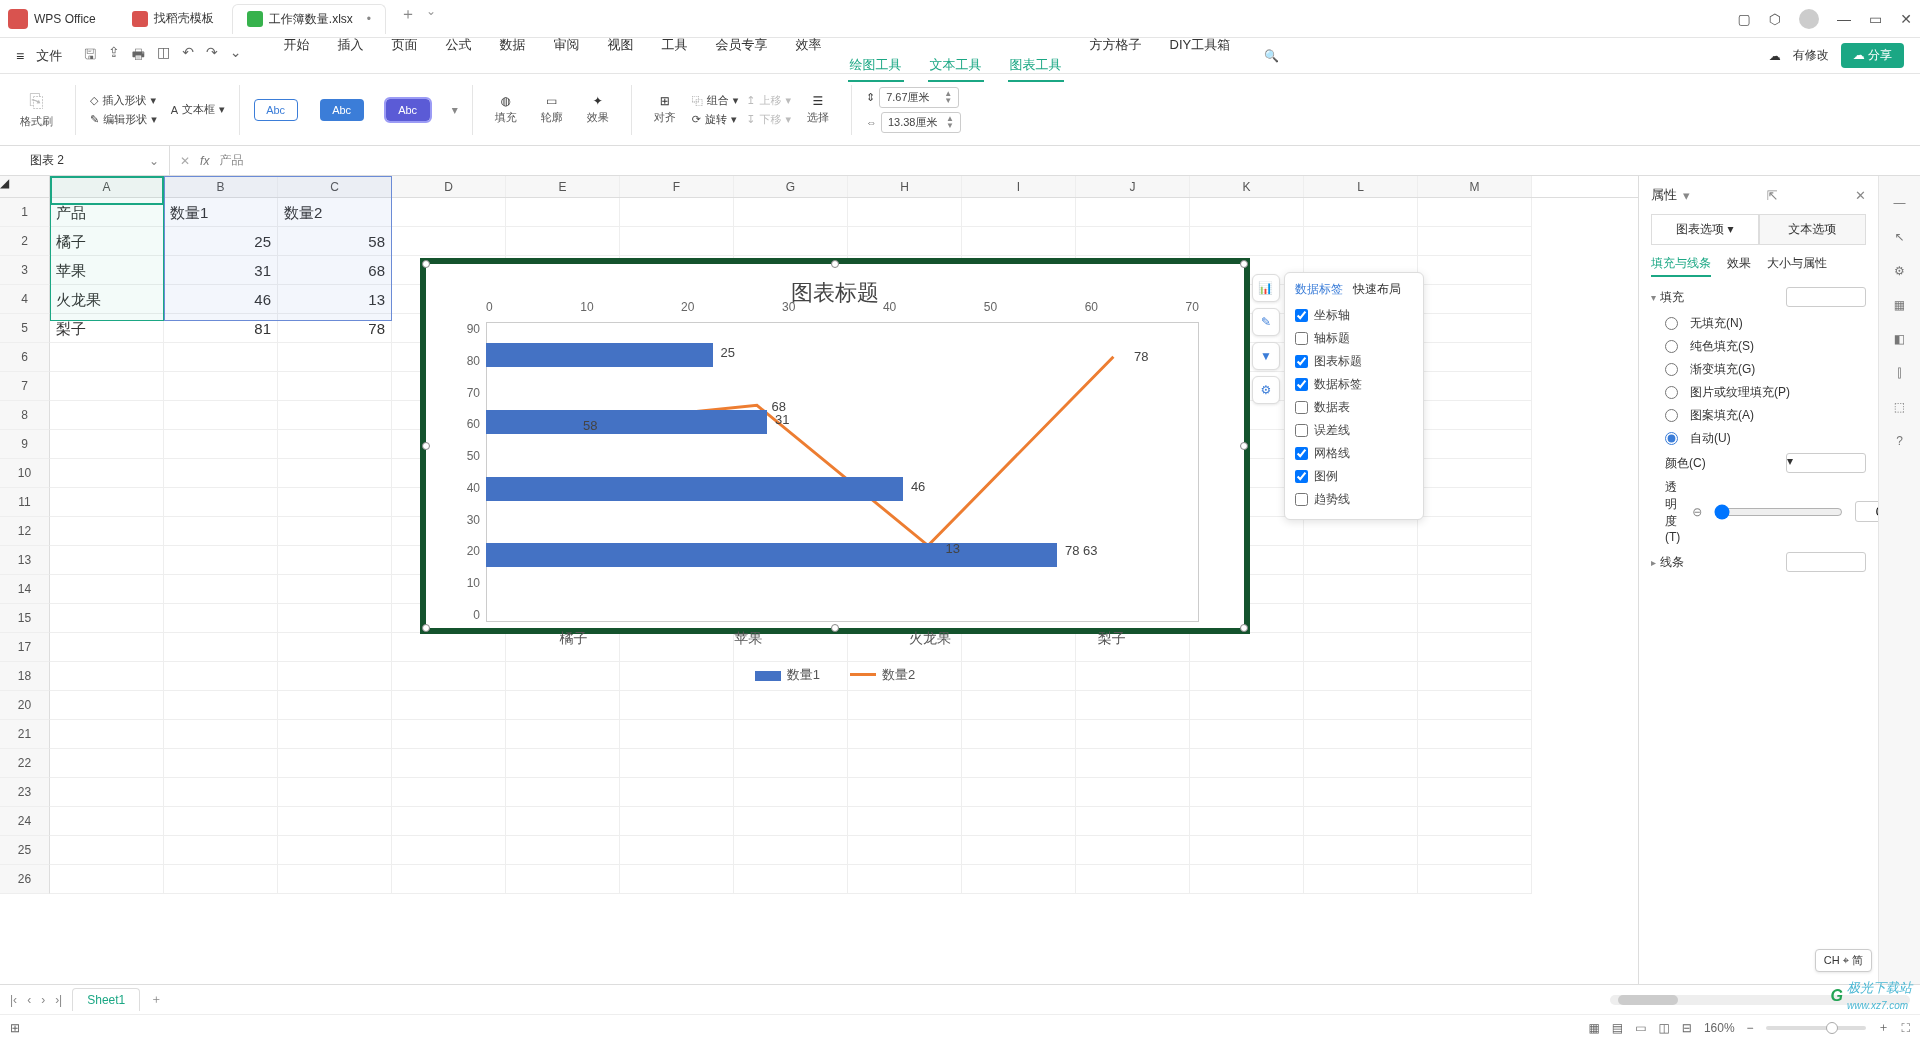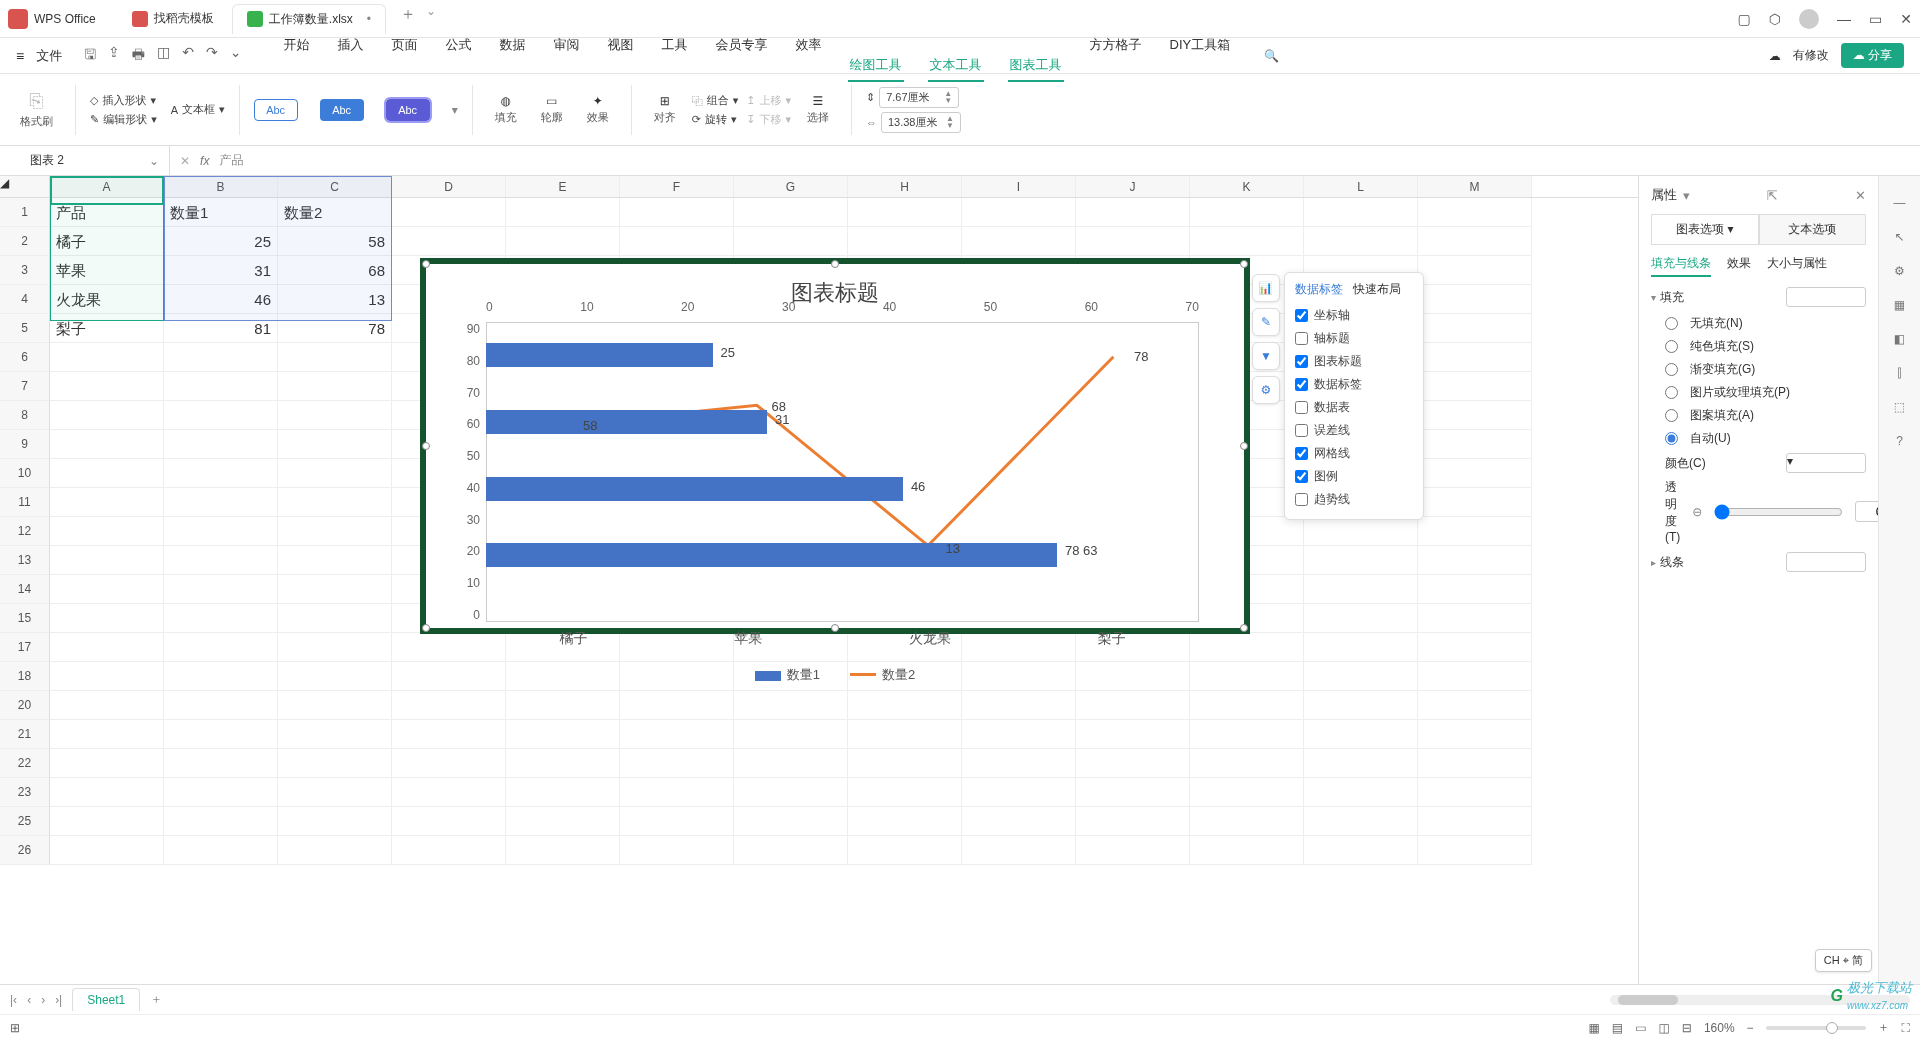--- a/index.html
+++ b/index.html
@@ -599,20 +599,36 @@
           <div class="cell"></div>
           <div class="cell"></div>
           <div class="cell"></div>
           <div class="cell"></div>
           <div class="cell"></div>
           <div class="cell"></div>
           <div class="cell"></div>
         </div>
         <div class="row">
           <div class="rh">23</div>
+          <div class="cell"></div>
+          <div class="cell"></div>
+          <div class="cell"></div>
+          <div class="cell"></div>
+          <div class="cell"></div>
+          <div class="cell"></div>
+          <div class="cell"></div>
+          <div class="cell"></div>
+          <div class="cell"></div>
+          <div class="cell"></div>
+          <div class="cell"></div>
+          <div class="cell"></div>
+          <div class="cell"></div>
+        </div>
+        <div class="row">
+          <div class="rh">24</div>
           <div class="cell"></div>
           <div class="cell"></div>
           <div class="cell"></div>
           <div class="cell"></div>
           <div class="cell"></div>
           <div class="cell"></div>
           <div class="cell"></div>
           <div class="cell"></div>
           <div class="cell"></div>
           <div class="cell"></div>

